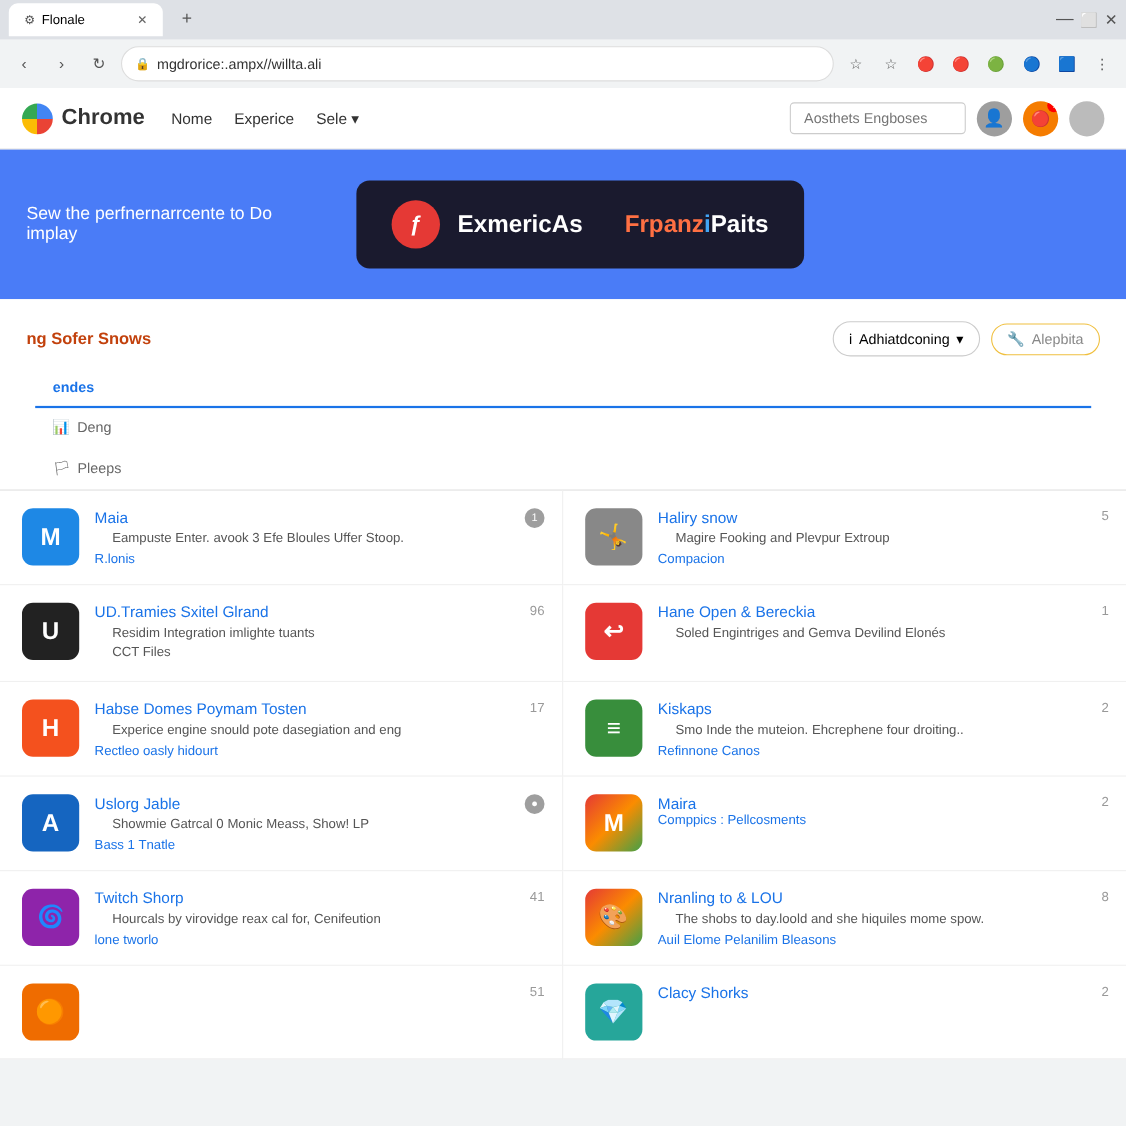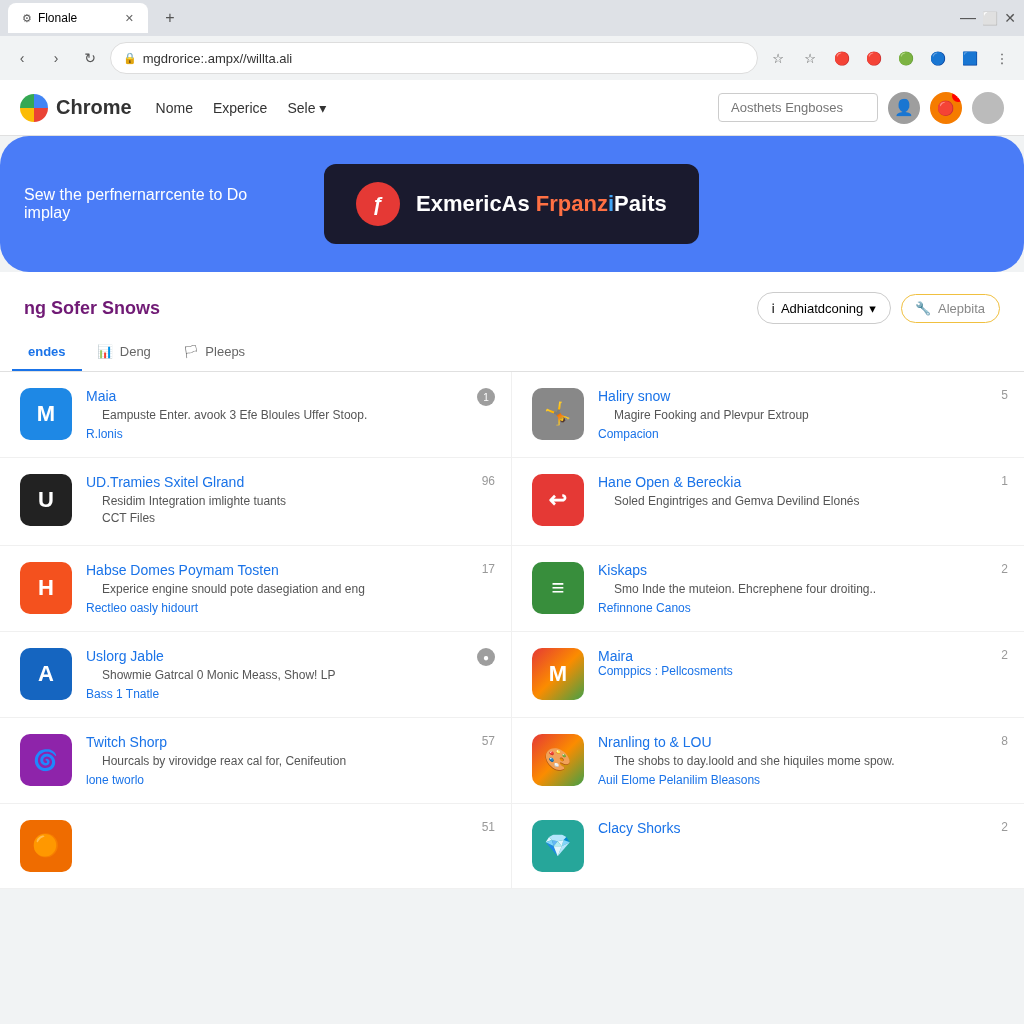--- a/index.html
+++ b/index.html
@@ -153,21 +153,20 @@
     }
 
     
     .banner {
       background: #4a7cf7;
       padding: 28px 24px;
       display: flex;
       align-items: center;
       gap: 40px;
       color: #fff;
-      border-radius: 29px;
     }
     .banner-text {
       font-size: 16px;
       max-width: 260px;
     }
     .banner-card {
       background: #1a1a2e;
       border-radius: 12px;
       padding: 18px 32px;
       display: flex;
@@ -181,38 +180,38 @@
       display: flex; align-items: center; justify-content: center;
       color: #fff;
       font-size: 20px;
       font-weight: bold;
     }
     .banner-card-text {
       color: #fff;
       font-size: 22px;
       font-weight: bold;
     }
-    .banner-card-text .orange { color: #ff7043; }
+    .banner-card-text .orange { color: #ff7043; margin-left: 32px; }
     .banner-card-text .blue { color: #42a5f5; }
 
     
     .main-content {
       background: #fff;
       min-height: 600px;
     }
     .section-header {
       display: flex;
       align-items: center;
       justify-content: space-between;
       padding: 20px 24px 10px;
     }
     .section-title {
-      font-size: 18px;
+      font-size: 15px;
       font-weight: bold;
-      color: #701a75;
+      color: #c2410c;
     }
     .section-controls {
       display: flex;
       gap: 10px;
       align-items: center;
     }
     .dropdown-btn {
       border: 1px solid #ccc;
       border-radius: 20px;
       padding: 6px 14px;
@@ -232,23 +231,24 @@
       align-items: center;
       gap: 6px;
       background: #fff;
       cursor: pointer;
       color: #888;
     }
 
     
     .content-tabs {
       display: flex;
-      padding: 0 12px;
+      padding: 0 32px;
       border-bottom: 1px solid #e0e0e0;
       gap: 0;
+      flex-direction: column;
     }
     .content-tab {
       padding: 10px 16px;
       font-size: 13px;
       color: #666;
       cursor: pointer;
       border-bottom: 2px solid transparent;
       display: flex;
       align-items: center;
       gap: 6px;
@@ -514,21 +514,21 @@
     <div class="app-icon" style="background: #8e24aa;">
           <span style="font-size:20px;color:white;">🌀</span>
         </div>
     <div class="app-info">
       <div class="app-name">Twitch Shorp</div>
       <div class="app-desc">
             <div>Hourcals by virovidge reax cal for, Cenifeution</div>
           </div>
       <div class="app-category">lone tworlo</div>
     </div>
-    <div class="app-number">57</div>
+    <div class="app-number">41</div>
   </div>
       <div class="app-item">
     <div class="app-icon" style="background: linear-gradient(135deg, #e53935 0%, #fb8c00 50%, #43a047 100%);">🎨</div>
     <div class="app-info">
       <div class="app-name">Nranling to &amp; LOU</div>
       <div class="app-desc">
             <div>The shobs to day.loold and she hiquiles mome spow.</div>
           </div>
       <div class="app-category">Auil Elome Pelanilim Bleasons</div>
     </div>

